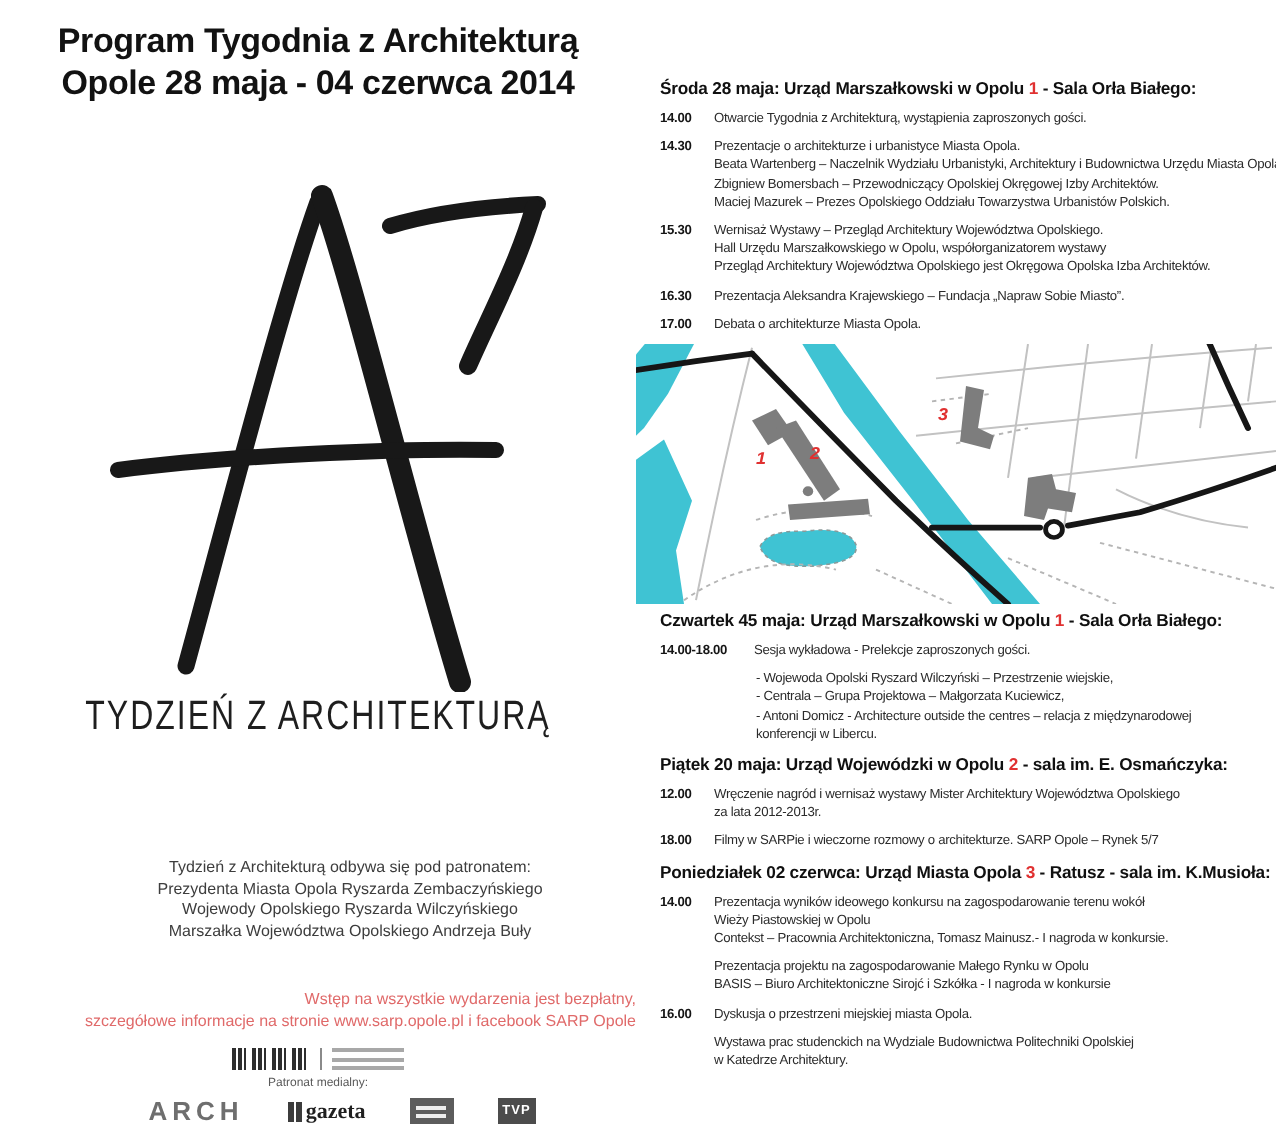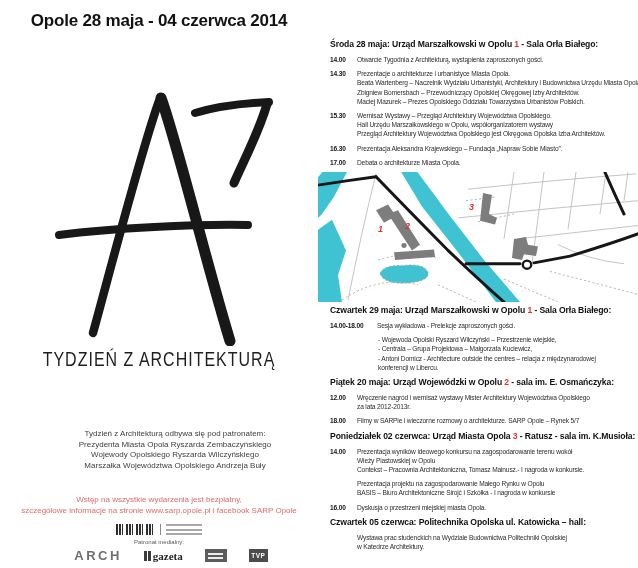--- a/index.html
+++ b/index.html
@@ -5,21 +5,21 @@
   html,body{margin:0;padding:0;background:#ffffff;}
   body{width:638px;height:568px;overflow:hidden;font-family:"Liberation Sans",sans-serif;color:#1c1c1c;}
   .poster{position:relative;width:638px;height:568px;background:#fff;}
 
   
   .left{position:absolute;left:0;top:0;width:318px;height:568px;}
   .title{position:absolute;top:10px;left:0;width:100%;text-align:center;font-weight:bold;font-size:17px;line-height:21px;color:#121212;letter-spacing:-0.2px;}
   .logo-svg{position:absolute;top:84px;left:38px;}
   .tagline{position:absolute;top:348px;left:0;width:100%;text-align:center;font-size:16px;color:#1e1e1e;letter-spacing:1px;transform:scaleY(1.28);transform-origin:top center;white-space:nowrap;}
   .patronage{position:absolute;top:429px;left:0;width:100%;text-align:center;font-size:8px;line-height:10.5px;color:#3d3d3d;padding-left:16px;}
-  .admission{position:absolute;top:495px;left:0;width:100%;text-align:center;font-size:8px;line-height:10.5px;color:#e06a6a;}
+  .admission{position:absolute;top:495px;left:0;width:100%;text-align:right;font-size:8px;line-height:10.5px;color:#e06a6a;}
   .partner-cluster{position:absolute;top:524px;left:0;width:100%;display:flex;flex-direction:column;align-items:center;}
   .glyph-row{display:flex;align-items:center;}
   .glyph{width:7px;height:11px;margin-right:3px;background:repeating-linear-gradient(90deg,#2e2e2e 0 2px,#ffffff 2px 3px);}
   .micro-lines{margin-left:4px;padding-left:5px;border-left:1px solid #8a8a8a;display:flex;flex-direction:column;gap:2.5px;}
   .micro-line{width:36px;height:2px;background:#a8a8a8;}
   .partners-label{margin-top:4px;font-size:6px;color:#5a5a5a;}
   .logo-row{position:absolute;top:548px;left:0;width:100%;display:flex;justify-content:center;align-items:center;gap:22px;padding-left:12px;}
   .arch-logo{font-size:13px;font-weight:bold;color:#6e6e6e;letter-spacing:2.5px;}
   .gazeta-logo{display:flex;align-items:center;font-size:11px;font-weight:bold;color:#1f1f1f;font-family:"Liberation Serif",serif;}
   .gazeta-bar{display:inline-block;width:3px;height:10px;background:#3c3c3c;margin-right:1.5px;}
@@ -50,20 +50,21 @@
   .mklabel{fill:#e03131;font-size:9px;font-weight:bold;font-style:italic;font-family:"Liberation Sans",sans-serif;}
   .ink{stroke:#181818;fill:none;stroke-linecap:round;}
 </style>
 </head>
 <body>
 
 <div class="poster">
 
   <div class="left">
     <div class="title">
+      <div>Program Tygodnia z Architekturą</div>
       <div>Opole 28 maja - 04 czerwca 2014</div>
     </div>
 
     <svg class="logo-svg" width="240" height="262" viewBox="0 0 240 262">
 
       <path class="ink" d="M 121,17 C 104,64 76,172 55,249" stroke-width="8.5"></path>
       <path class="ink" d="M 123,14 C 139,58 168,178 192,257" stroke-width="11"></path>
       <path class="ink" d="M 21,151 C 75,144 158,140 210,141" stroke-width="8"></path>
 
       <path class="ink" d="M 157,29 C 180,22 210,19 231,18" stroke-width="8"></path>
@@ -157,27 +158,26 @@
         <polygon class="bld" points="165,22 174,24 171,44 179,48 177,55 162,51"></polygon>
         <polygon class="bld" points="196,70 208,68 210,76 220,78 218,88 206,86 204,92 194,90"></polygon>
 
         <text class="mklabel" x="60" y="63">1</text>
         <text class="mklabel" x="87" y="60">2</text>
         <text class="mklabel" x="151" y="40">3</text>
       </svg>
     </div>
 
     <div id="schedule-bottom">
-        <div class="section-header"><span>Czwartek 29 maja: Urząd Marszałkowski w Opolu </span><span class="red">1</span><span> - Sala Orła Białego:</span></div>
+        <div class="section-header"><span>Czwartek 45 maja: Urząd Marszałkowski w Opolu </span><span class="red">1</span><span> - Sala Orła Białego:</span></div>
         <div class="event wide-time"><span class="time">14.00-18.00</span><span class="desc"><div class="line">Sesja wykładowa - Prelekcje zaproszonych gości.</div></span></div>
         <div class="event indent"><span class="time"></span><span class="desc"><div class="line">- Wojewoda Opolski Ryszard Wilczyński – Przestrzenie wiejskie,</div><div class="line">- Centrala – Grupa Projektowa – Małgorzata Kuciewicz,</div><div class="line">- Antoni Domicz - Architecture outside the centres – relacja z międzynarodowej</div><div class="line">  konferencji w Libercu.</div></span></div>
         <div class="section-header"><span>Piątek 20 maja: Urząd Wojewódzki w Opolu </span><span class="red">2</span><span> - sala im. E. Osmańczyka:</span></div>
         <div class="event"><span class="time">12.00</span><span class="desc"><div class="line">Wręczenie nagród i wernisaż wystawy Mister Architektury Województwa Opolskiego</div><div class="line">za lata  2012-2013r.</div></span></div>
         <div class="event"><span class="time">18.00</span><span class="desc"><div class="line">Filmy w SARPie i wieczorne rozmowy o architekturze. SARP Opole – Rynek 5/7</div></span></div>
         <div class="section-header"><span>Poniedziałek 02 czerwca: Urząd Miasta Opola </span><span class="red">3</span><span> - Ratusz - sala im. K.Musioła:</span></div>
         <div class="event"><span class="time">14.00</span><span class="desc"><div class="line">Prezentacja wyników ideowego konkursu na zagospodarowanie terenu wokół</div><div class="line">Wieży  Piastowskiej w Opolu</div><div class="line">Contekst – Pracownia Architektoniczna, Tomasz Mainusz.- I nagroda w konkursie.</div></span></div>
         <div class="event"><span class="time"></span><span class="desc"><div class="line">Prezentacja projektu na zagospodarowanie Małego Rynku w Opolu</div><div class="line">BASIS – Biuro Architektoniczne Sirojć i Szkółka - I nagroda w konkursie</div></span></div>
         <div class="event"><span class="time">16.00</span><span class="desc"><div class="line">Dyskusja o przestrzeni miejskiej miasta Opola.</div></span></div>
-        <div class="section-header"><span>Czwartek 05 czerwca: Politechnika Opolska ul. Katowicka – hall:</span><span class="red"></span><span></span></div>
         <div class="event"><span class="time"></span><span class="desc"><div class="line">Wystawa prac studenckich na Wydziale Budownictwa Politechniki Opolskiej</div><div class="line">w Katedrze  Architektury.</div></span></div>
       </div>
   </div>
 </div>
 
 </body></html>

